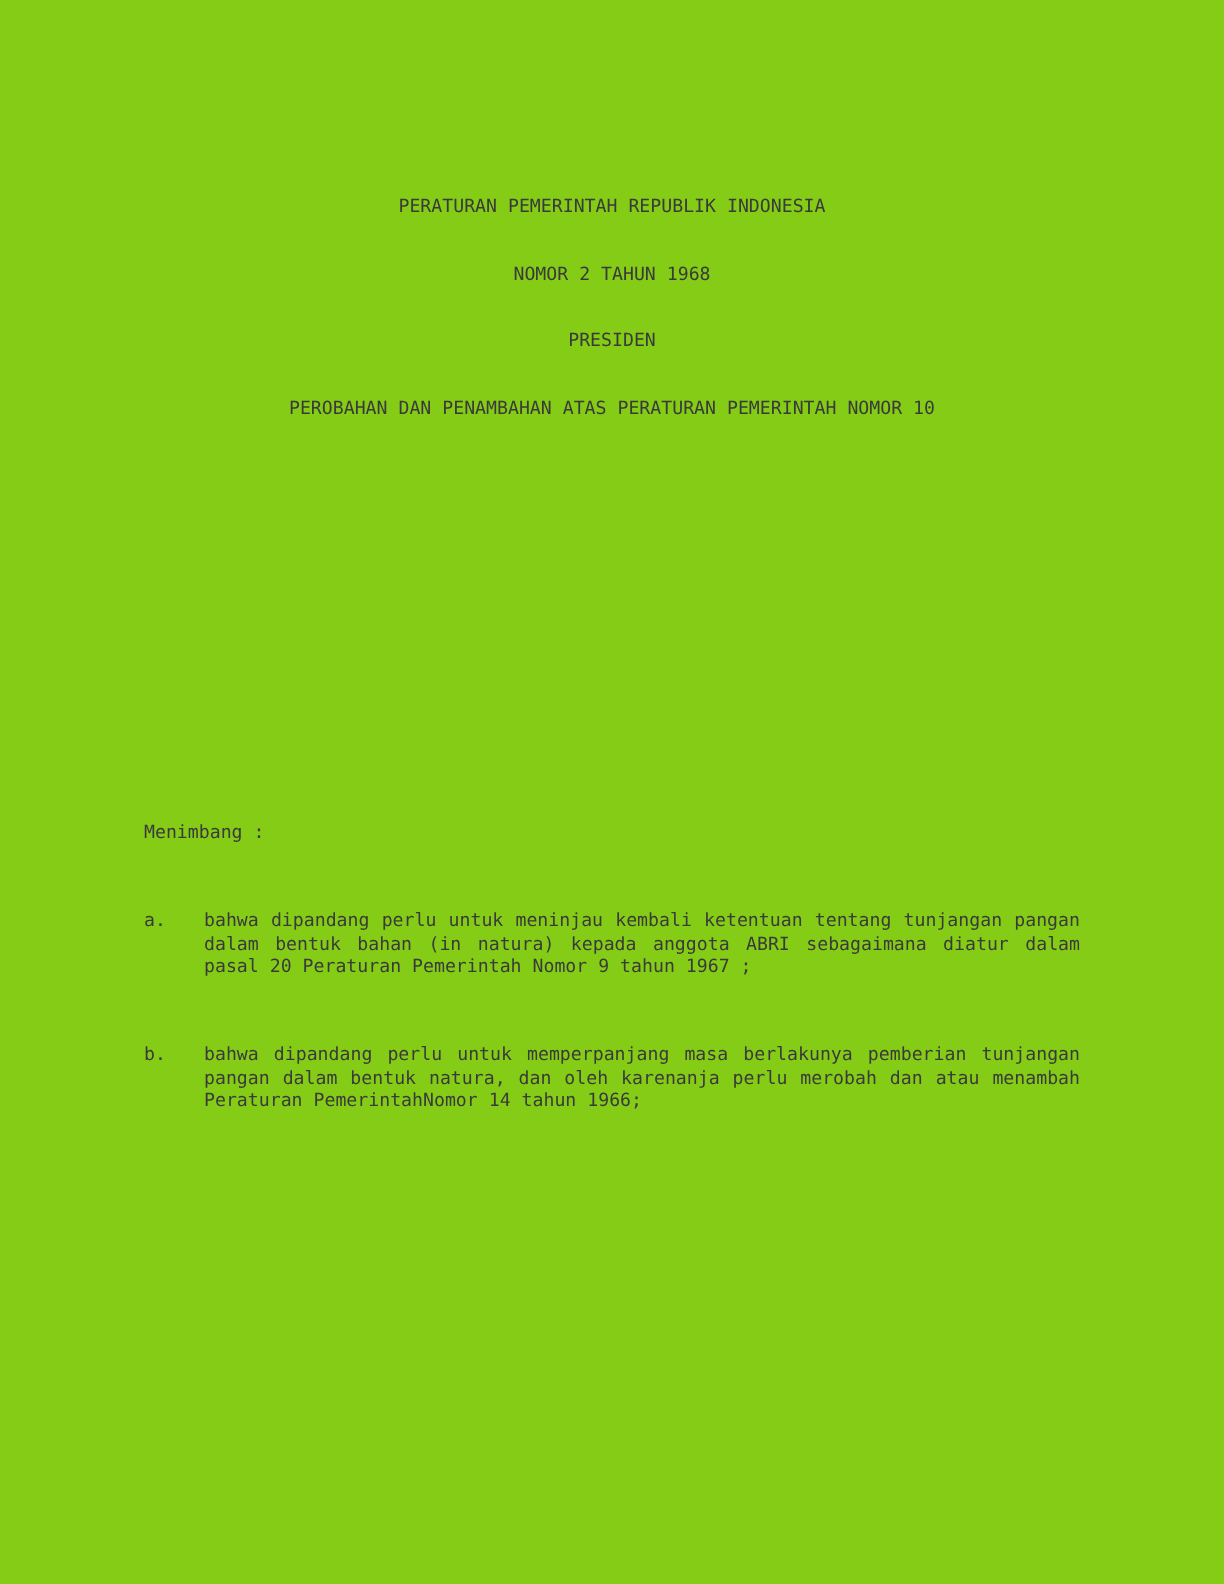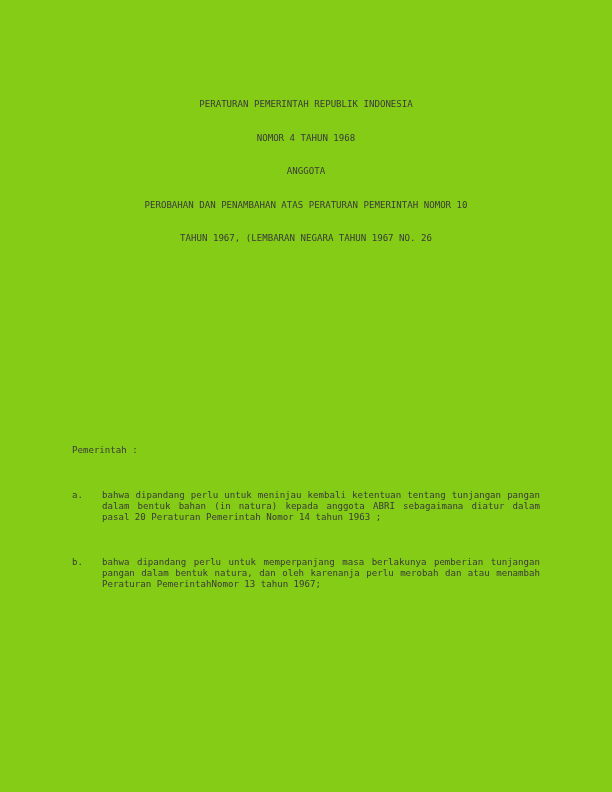--- a/index.html
+++ b/index.html
@@ -56,42 +56,41 @@
     white-space: pre-wrap;
   }
 </style>
 </head>
 <body>
 
 <div class="page">
   <div class="doc">
 
     <div class="center">PERATURAN PEMERINTAH REPUBLIK INDONESIA</div>
-    <div class="center">NOMOR 4 TAHUN 1968</div>
-    <div class="center">ANGGOTA</div>
+    <div class="center">NOMOR 2 TAHUN 1968</div>
+    <div class="center">PRESIDEN</div>
     <div class="center">PEROBAHAN DAN PENAMBAHAN ATAS PERATURAN PEMERINTAH NOMOR 10</div>
-    <div class="center">TAHUN 1967, (LEMBARAN NEGARA TAHUN 1967 NO. 26</div>
 
     <div class="blank"></div>
     <div class="blank"></div>
 
 
     <div class="blank"></div>
     <div class="blank"></div>
 
-    <div class="left">Pemerintah :</div>
+    <div class="left">Menimbang :</div>
 
     <div class="listrow">
       <div class="marker">a.</div>
-      <div class="listbody">bahwa dipandang perlu untuk meninjau kembali ketentuan tentang tunjangan pangan dalam bentuk bahan (in natura) kepada anggota ABRI sebagaimana diatur dalam pasal 20 Peraturan Pemerintah Nomor 14 tahun 1963 ;</div>
+      <div class="listbody">bahwa dipandang perlu untuk meninjau kembali ketentuan tentang tunjangan pangan dalam bentuk bahan (in natura) kepada anggota ABRI sebagaimana diatur dalam pasal 20 Peraturan Pemerintah Nomor 9 tahun 1967 ;</div>
     </div>
 
     <div class="listrow">
       <div class="marker">b.</div>
-      <div class="listbody">bahwa dipandang perlu untuk memperpanjang masa berlakunya pemberian tunjangan pangan dalam bentuk natura, dan oleh karenanja perlu merobah dan atau menambah Peraturan PemerintahNomor 13 tahun 1967;</div>
+      <div class="listbody">bahwa dipandang perlu untuk memperpanjang masa berlakunya pemberian tunjangan pangan dalam bentuk natura, dan oleh karenanja perlu merobah dan atau menambah Peraturan PemerintahNomor 14 tahun 1966;</div>
     </div>
 
     <div class="blank"></div>
     <div class="blank"></div>
 
     
 
     
     
     

